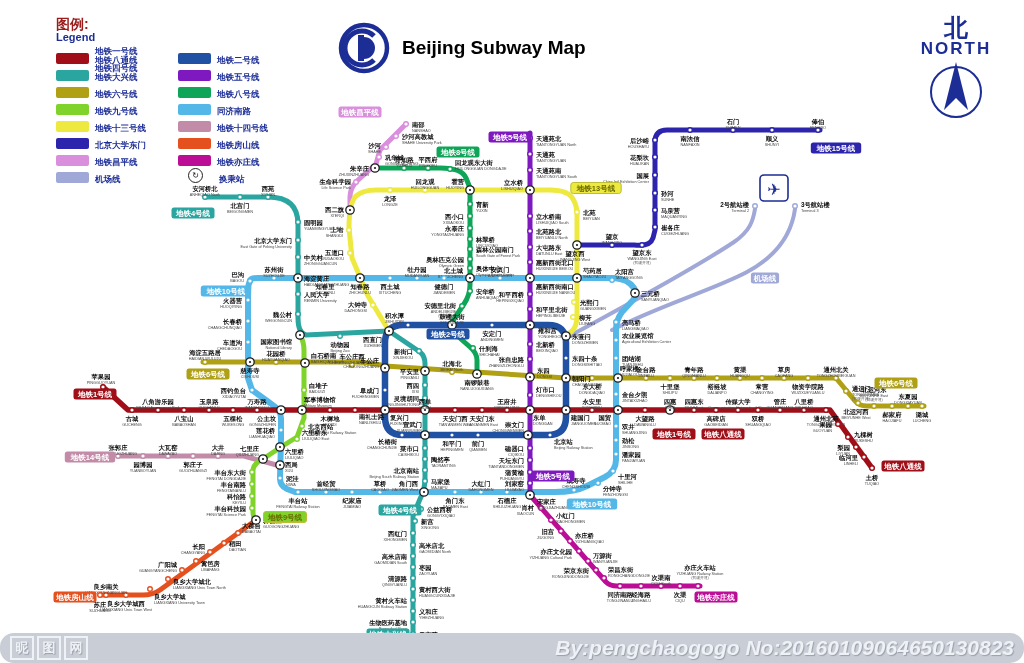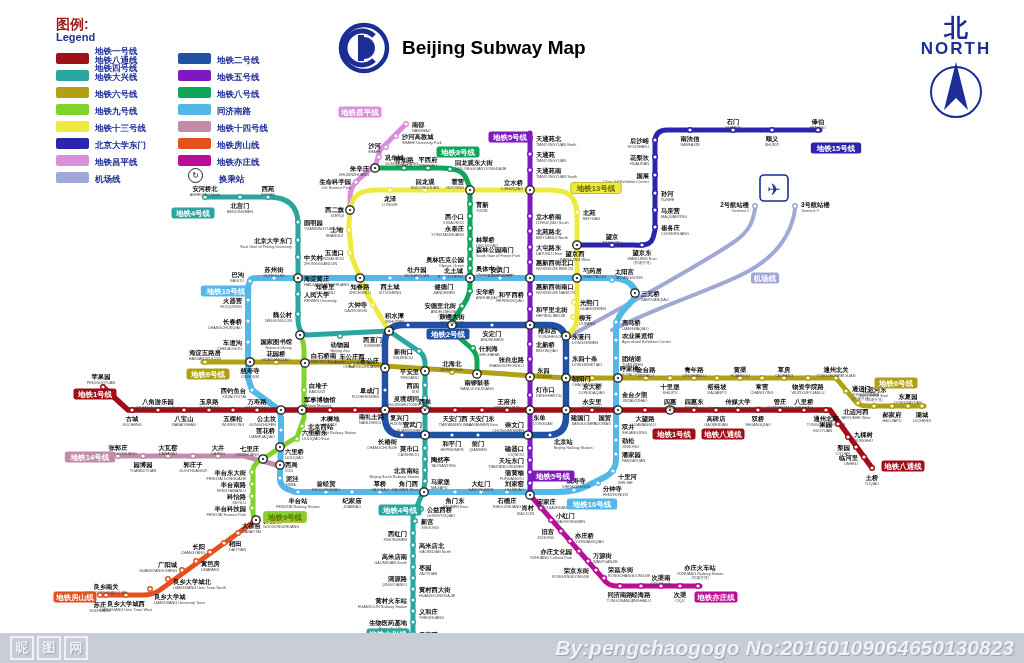--- a/index.html
+++ b/index.html
@@ -21,21 +21,21 @@
   .header{position:absolute;left:336px;top:20px;z-index:3;display:flex;align-items:center;}
   .titles{margin-left:10px;text-align:center;}
   .title-zh{font-size:33px;font-weight:bold;color:#1c2d96;letter-spacing:3px;line-height:34px;}
   .title-en{font-size:19px;font-weight:bold;color:#000000;line-height:20px;}
   
   .compass{position:absolute;left:886px;top:16px;width:140px;text-align:center;z-index:3;}
   .compass-zh{font-size:24px;font-weight:bold;color:#1c2d96;line-height:24px;}
   .compass-en{font-size:17px;font-weight:bold;color:#1c2d96;letter-spacing:2px;line-height:18px;}
   
   .bottombar{position:absolute;left:0;top:633px;width:1024px;height:30px;background:#c9cdd5;z-index:4;
-             display:flex;align-items:center;justify-content:space-between;padding:0 10px;box-sizing:border-box;}
+             display:flex;align-items:center;justify-content:space-between;padding:0 10px;box-sizing:border-box;border-radius:14px;}
   .wm-left{display:flex;align-items:center;}
   .wm-box{width:20px;height:20px;border:2px solid #eef1f6;color:#eef1f6;font-size:13px;font-weight:bold;
           display:inline-flex;align-items:center;justify-content:center;margin-right:3px;
           text-shadow:1px 1px 1px #9aa0ab;}
   .wm-url{font-size:19px;font-weight:bold;color:#eef1f6;font-style:italic;margin-left:6px;
           text-shadow:1px 1px 1px #9aa0ab;}
   .wm-credit{font-size:21px;font-weight:bold;color:#eef1f6;font-style:italic;text-shadow:1px 1px 1px #9aa0ab;}
 </style>
 </head>
 <body>

